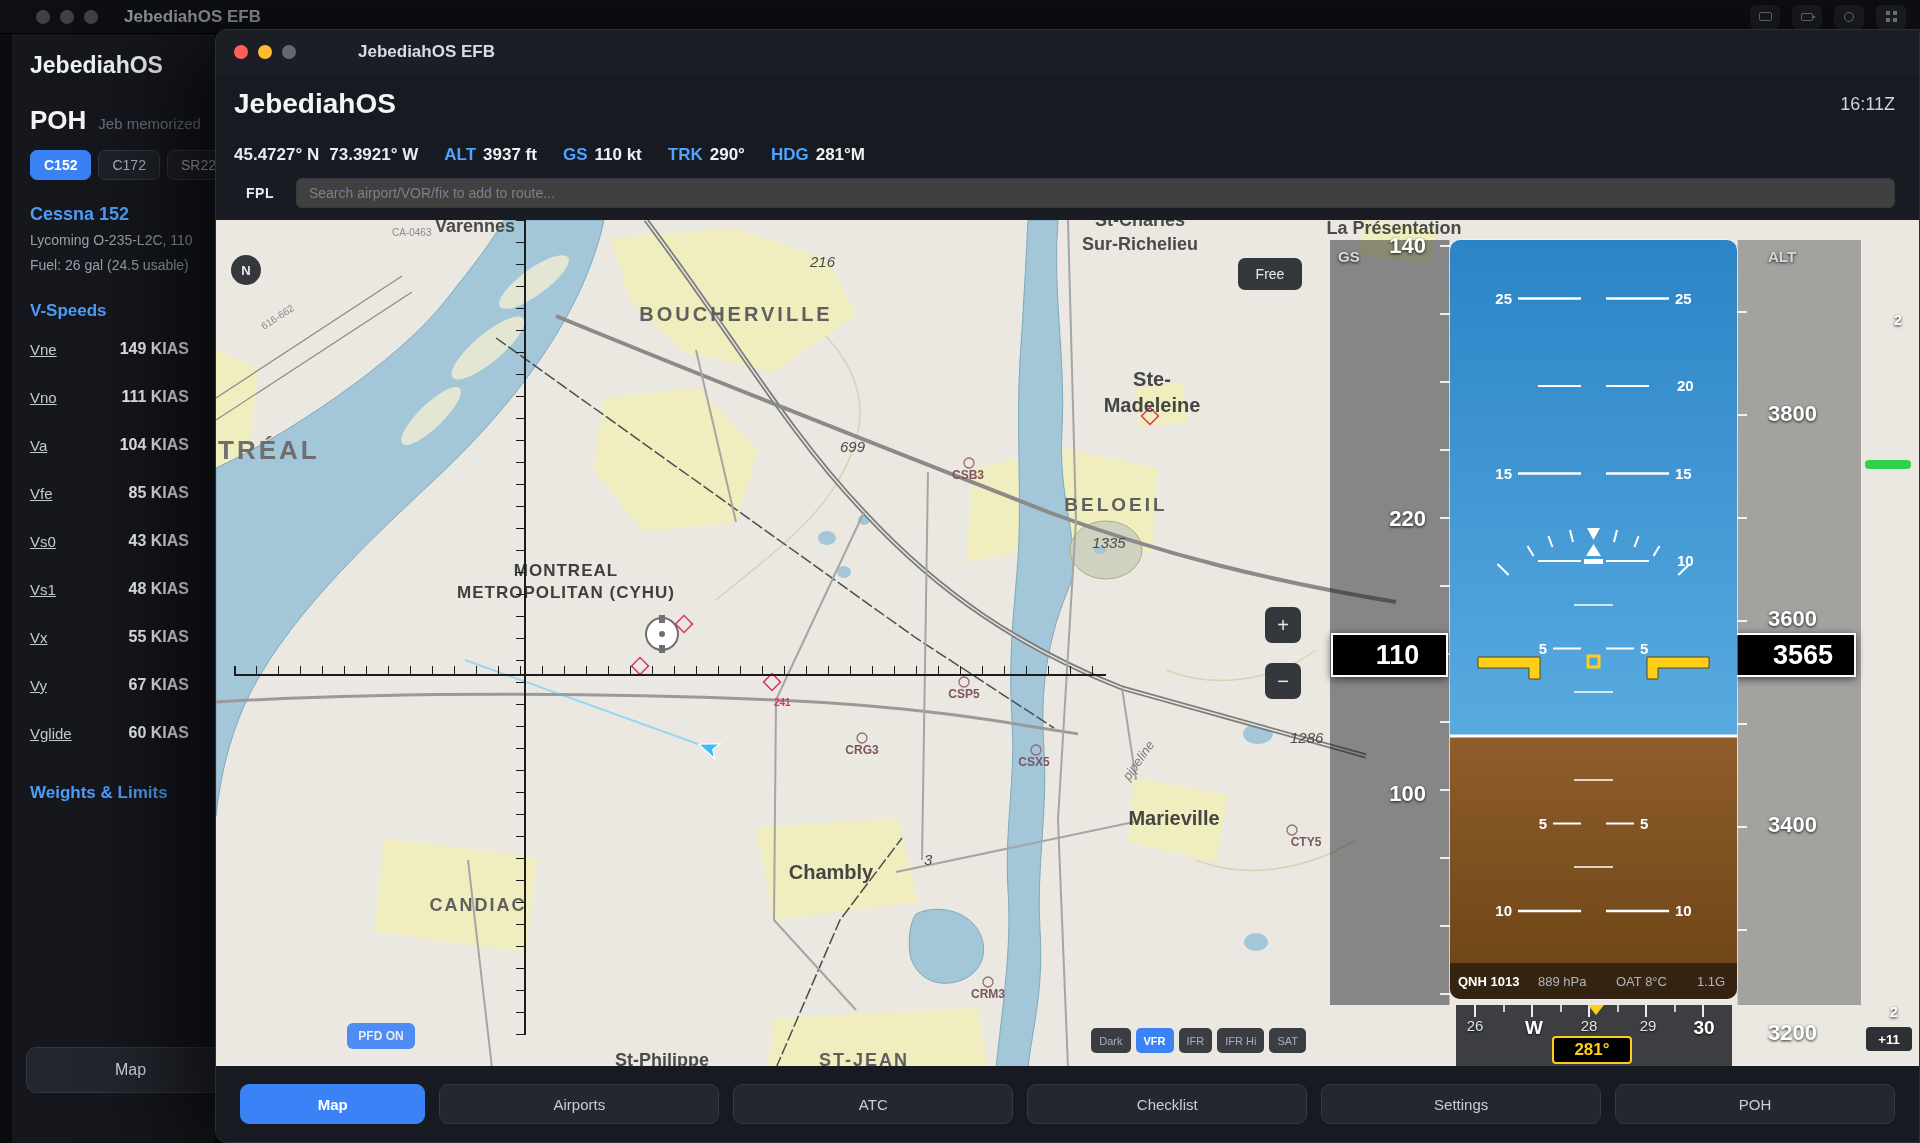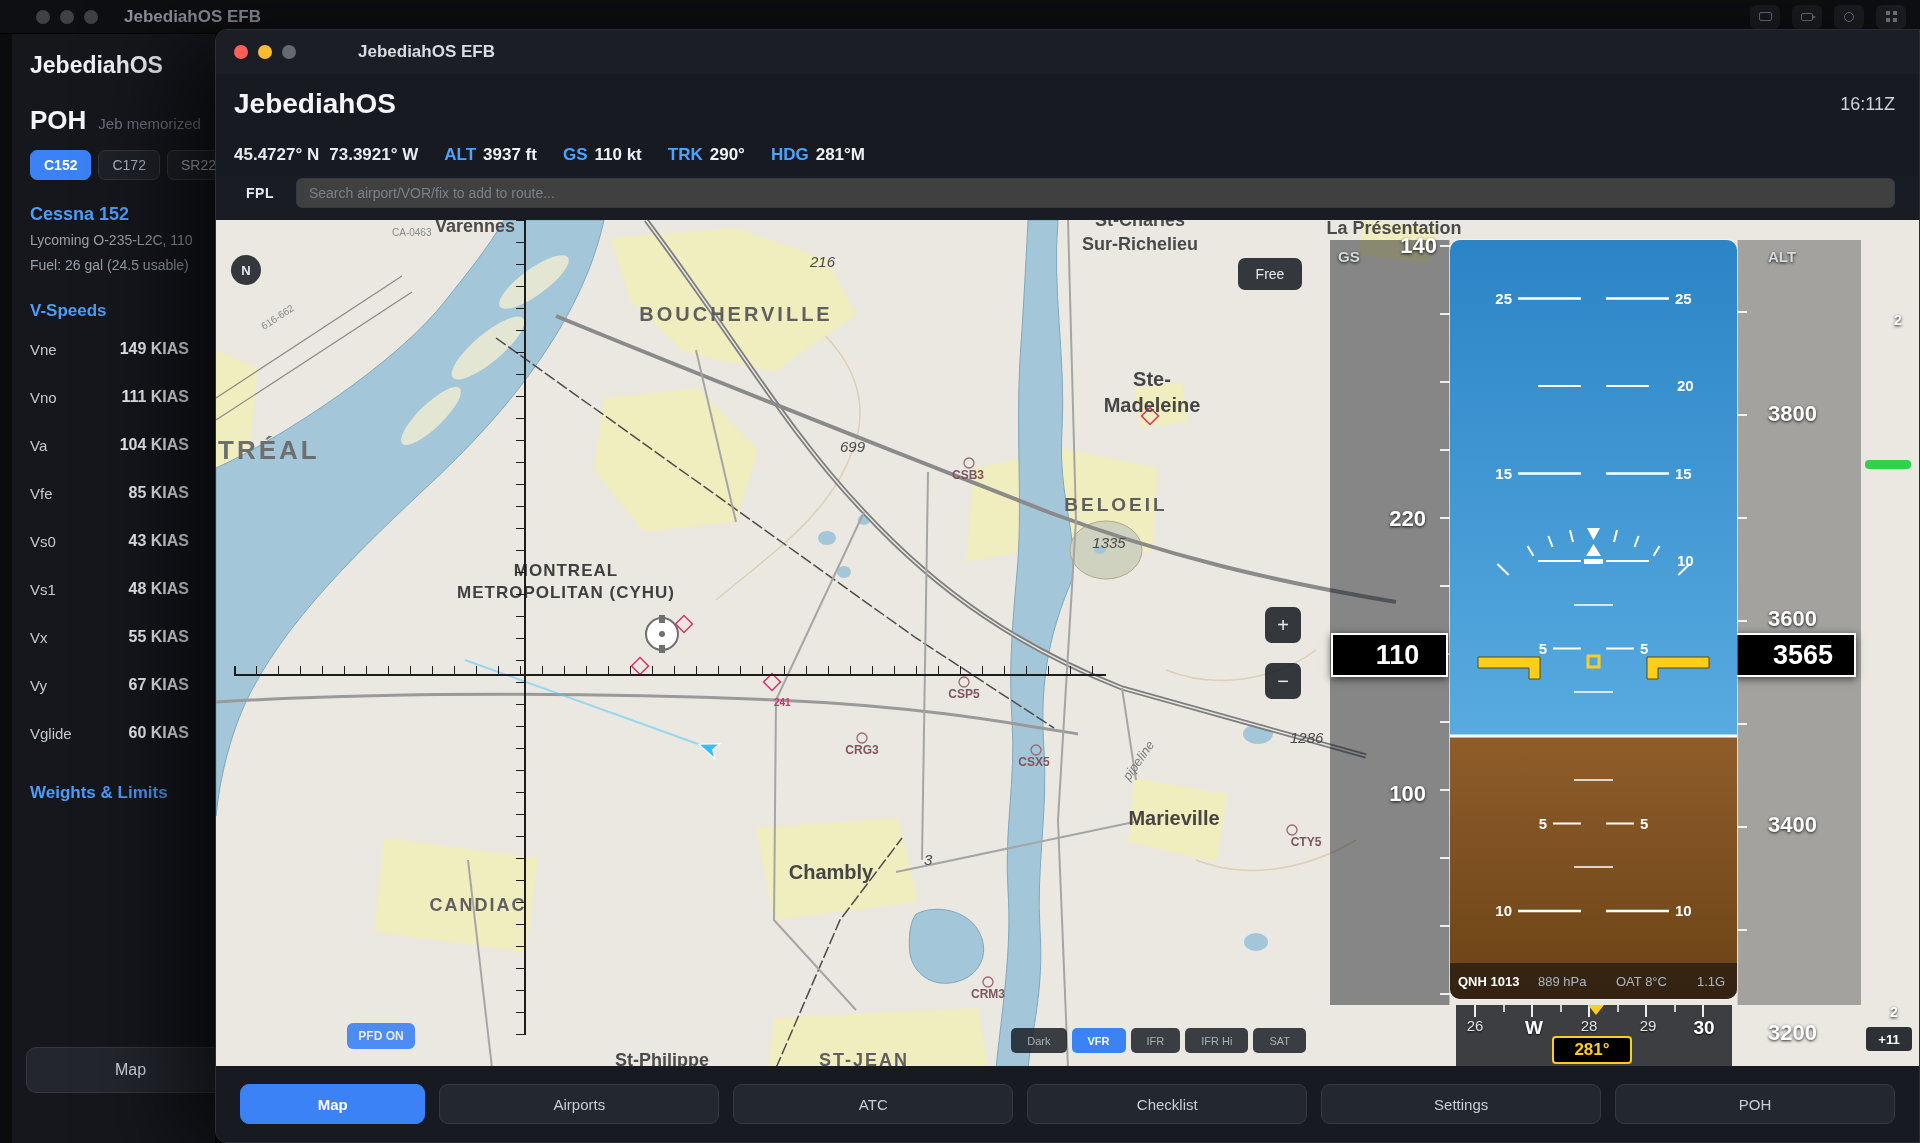--- a/index.html
+++ b/index.html
@@ -33,21 +33,21 @@
   .sb-sub { color:#6b7280; font-size:15px; }
   .sb-tabs { margin-top:14px; display:flex; gap:7px; }
   .sb-tab { height:30px; padding:0 13px; border-radius:7px; background:#1e2128; border:1px solid #32363e; color:#aeb4bd; font-size:14px; font-family:inherit; cursor:pointer; }
   .sb-tab.active { background:#3b82f6; border-color:#3b82f6; color:#fff; font-weight:700; }
   .sb-ac-name { margin-top:24px; color:#4f9cf8; font-size:18px; font-weight:700; }
   .sb-ac-detail { margin-top:6px; color:#98a0aa; font-size:14px; line-height:19px; white-space:nowrap; }
   .sb-section { margin-top:26px; color:#4f9cf8; font-size:17px; font-weight:700; }
   .sb-rows { margin-top:4px; }
   .sb-row { height:48px; display:flex; align-items:center; justify-content:space-between; padding-right:26px; }
   .sb-row-sm { height:46px; display:flex; align-items:center; }
-  .sb-k { color:#c3c9d1; font-size:15px; }
+  .sb-k { color:#c3c9d1; font-size:15px;text-decoration:underline; }
   .sb-v { color:#f0f3f6; font-size:16px; font-weight:700; }
   .sb-map-btn { position:absolute; left:14px; right:-20px; bottom:50px; height:46px; border-radius:10px; background:#23262e; border:1px solid #33373f; color:#d3d8df; font-size:16px; font-family:inherit; cursor:pointer; }
 
   
   .fw { position:absolute; left:215px; top:29px; width:1705px; height:1114px; background:#171a20; border:1px solid #2a2e36; border-radius:12px 0 0 12px; box-shadow:-40px 10px 90px rgba(0,0,0,.65); overflow:hidden; z-index:3; }
   .fw-titlebar { position:absolute; top:0; left:0; right:0; height:44px; background:#1b1e24; display:flex; align-items:center; }
   .fw-lights { display:flex; gap:10px; margin-left:18px; }
   .l-red { background:#ff5f57; } .l-yellow { background:#febc2e; } .l-gray { background:#64686f; }
   .fw-title { margin-left:62px; color:#d9dce1; font-weight:700; font-size:17px; }
   .fw-header { position:absolute; top:44px; left:0; right:0; height:60px; display:flex; align-items:center; padding:0 24px 0 18px; }
@@ -86,21 +86,21 @@
   .ch-vt { position:absolute; left:300px; top:0; width:8px; height:815px; background:repeating-linear-gradient(180deg,#1c1c1c 0 1.5px,transparent 1.5px 22px); }
 
   
   .m-chip { position:absolute; background:rgba(20,24,30,.85); color:#e8ebef; border:none; border-radius:7px; font-family:inherit; cursor:pointer; display:flex; align-items:center; justify-content:center; }
   .north-btn { left:15px; top:35px; width:30px; height:30px; border-radius:50%; font-size:13px; font-weight:700; }
   .free-btn { left:1022px; top:38px; width:64px; height:32px; font-size:14px; }
   .zoom-in { left:1049px; top:387px; width:36px; height:36px; font-size:20px; }
   .zoom-out { left:1049px; top:443px; width:36px; height:36px; font-size:20px; }
   .pfd-btn { left:131px; top:803px; width:68px; height:26px; background:rgba(59,130,246,.9); font-size:12px; font-weight:700; border-radius:6px; }
   .style-group { position:absolute; bottom:15px; right:615px; display:flex; gap:5px; }
-  .style-chip { height:25px; padding:0 16px; background:rgba(20,24,30,.82); color:#a9b0b9; border:none; border-radius:5px; font-size:11px; font-family:inherit; cursor:pointer; }
+  .style-chip { height:25px; padding:0 8px; background:rgba(20,24,30,.82); color:#a9b0b9; border:none; border-radius:5px; font-size:11px; font-family:inherit; cursor:pointer; }
   .style-chip.active { background:#3b82f6; color:#fff; font-weight:700; }
 
   
   .pfd-text { position:absolute; color:#fff; text-shadow:0 1px 3px rgba(0,0,0,.85); }
   .spd-tape { position:absolute; left:1114px; top:20px; width:120px; height:765px; background:rgba(12,16,22,.45); border-right:1px solid rgba(255,255,255,.45); }
   .alt-tape { position:absolute; left:1521px; top:20px; width:124px; height:765px; background:rgba(12,16,22,.32); border-left:1px solid rgba(255,255,255,.45); }
   .spd-ticks { position:absolute; left:1224px; top:25px; width:10px; height:750px; background:repeating-linear-gradient(180deg,rgba(255,255,255,.85) 0 2px,transparent 2px 68px); }
   .alt-ticks { position:absolute; left:1521px; top:91px; width:10px; height:690px; background:repeating-linear-gradient(180deg,rgba(255,255,255,.85) 0 2px,transparent 2px 103px); }
   .tape-lbl { font-size:15px; font-weight:700; color:#d6dbe1; }
   .spd-num { left:1114px; width:96px; text-align:right; font-size:22px; font-weight:700; }
@@ -397,21 +397,21 @@
       </div>
 
       <div class="spd-tape"></div>
       <div class="alt-tape"></div>
       <div class="spd-ticks"></div>
       <div class="alt-ticks"></div>
 
       <span class="pfd-text tape-lbl" style="left:1122px; top:28px;">GS</span>
       <span class="pfd-text tape-lbl" style="left:1552px; top:28px;">ALT</span>
 
-      <span class="pfd-text spd-num" style="top:13px;margin-left:11px;">140</span>
+      <span class="pfd-text spd-num" style="top:13px;">140</span>
       <span class="pfd-text spd-num" style="top:286px;">220</span>
       <span class="pfd-text spd-num" style="top:561px;">100</span>
       <div class="val-box spd-box">110</div>
 
       <span class="pfd-text alt-num" style="top:181px;">3800</span>
       <span class="pfd-text alt-num" style="top:386px;">3600</span>
       <span class="pfd-text alt-num" style="top:592px;">3400</span>
       <span class="pfd-text alt-num" style="top:800px;">3200</span>
       <div class="val-box alt-box">3565</div>
 

